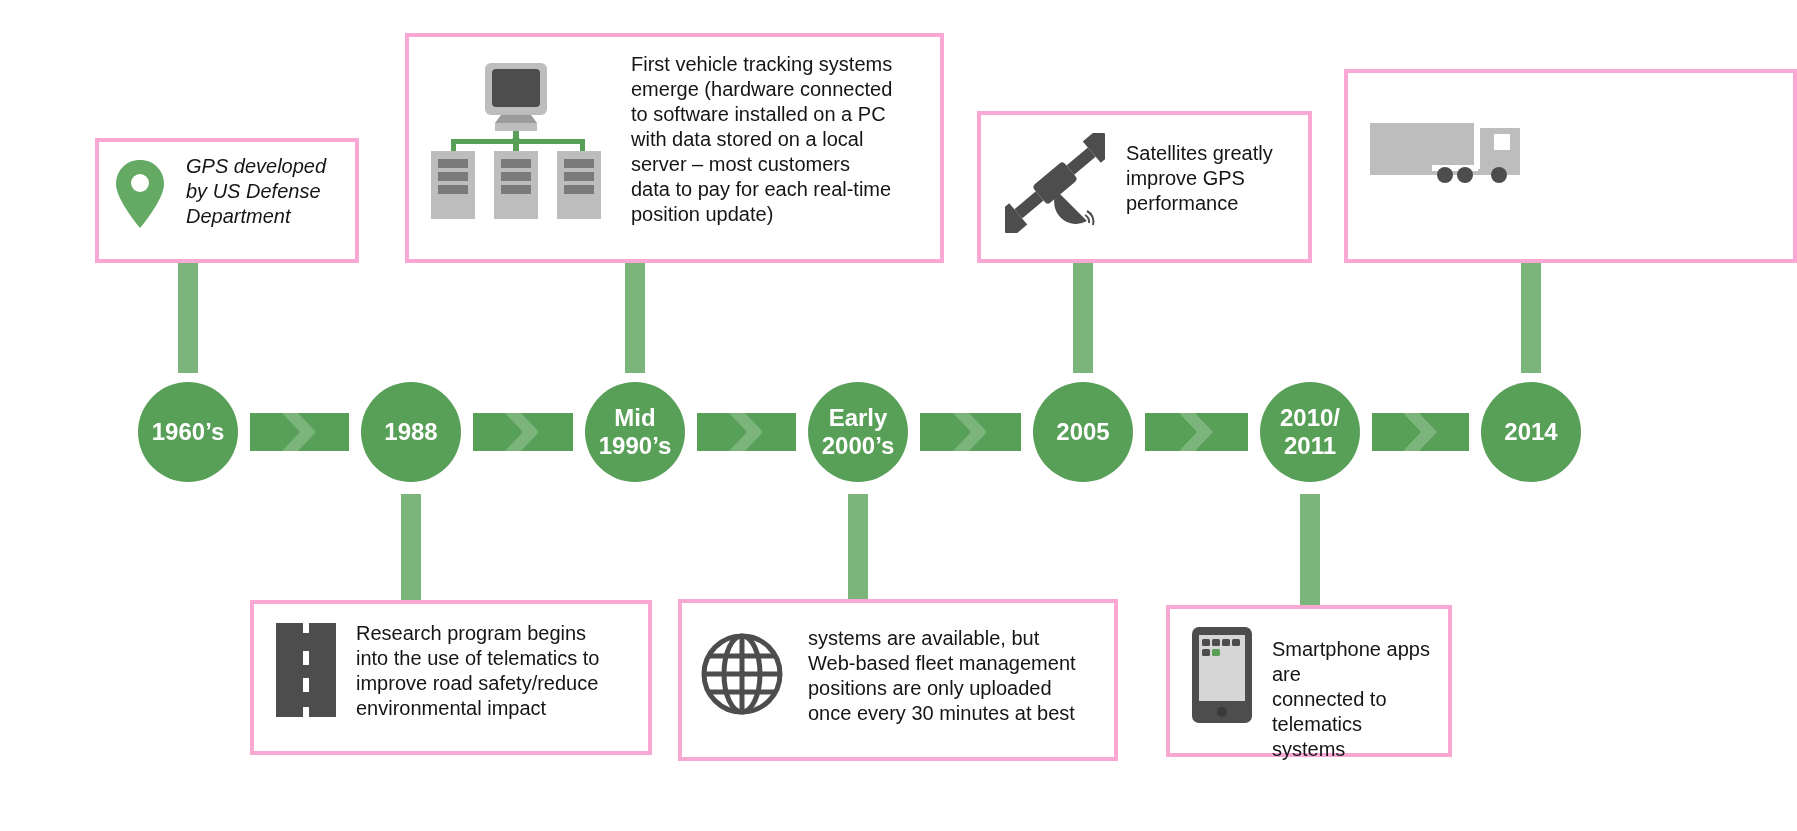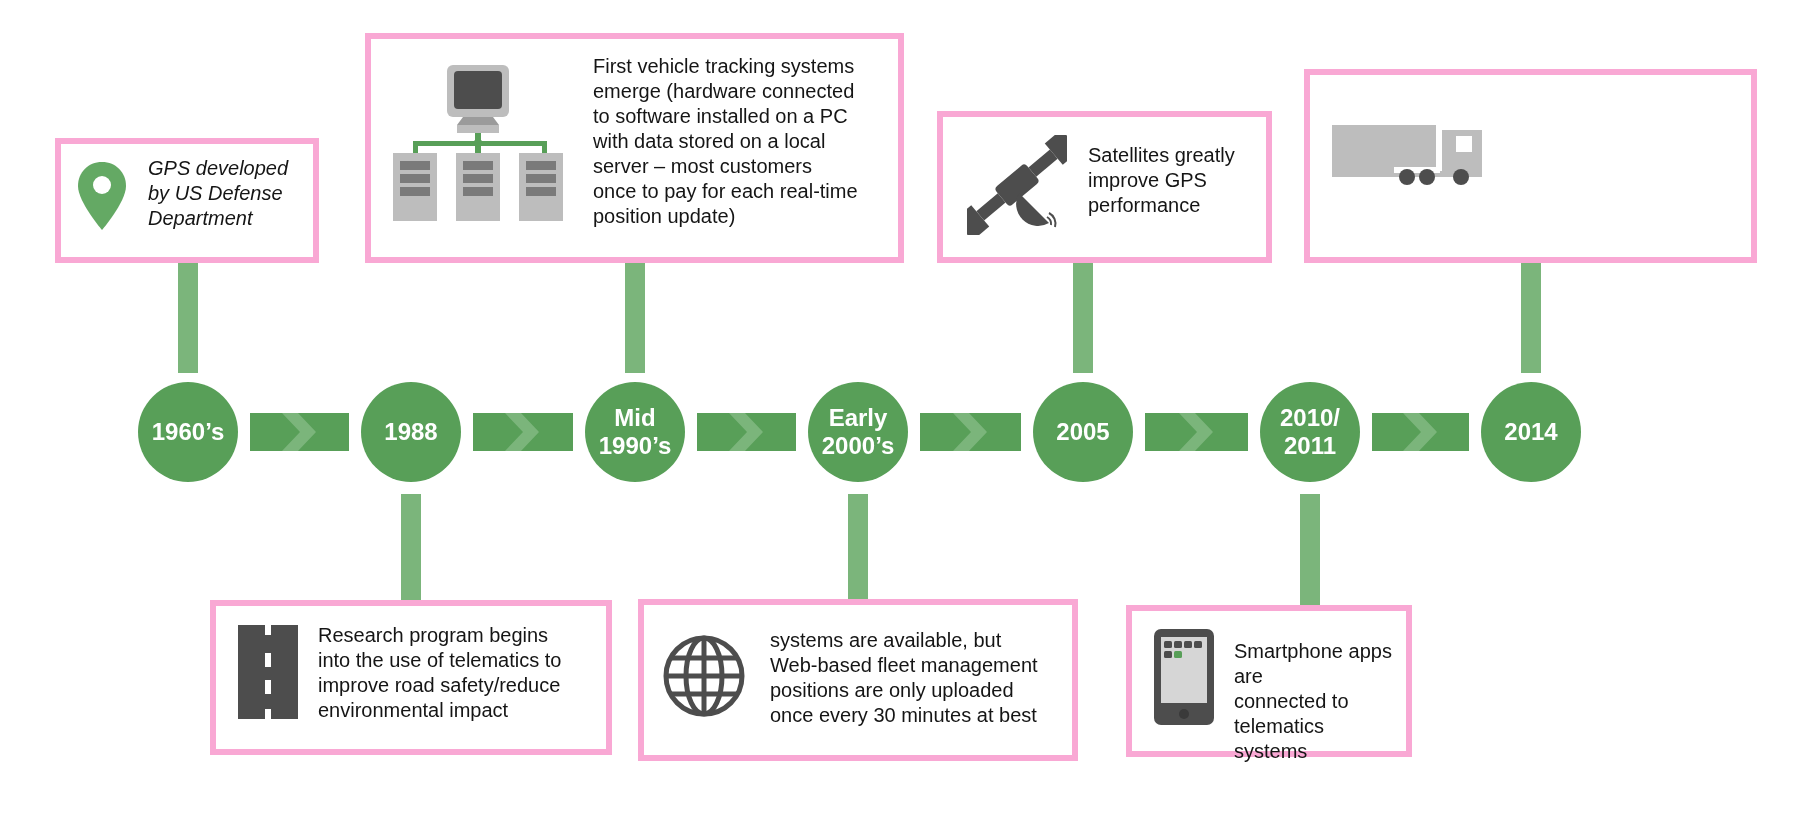--- a/index.html
+++ b/index.html
@@ -1,17 +1,17 @@
 <!DOCTYPE html>
 <html><head>
 <meta charset="utf-8">
 <style>
   html,body{margin:0;padding:0;background:#fff;}
   body{width:1797px;height:831px;position:relative;overflow:hidden;font-family:"Liberation Sans",sans-serif;}
-  .box{position:absolute;box-sizing:border-box;border:6px solid #f9a8d4;background:#fff;display:flex;align-items:center;}
+  .box{position:absolute;box-sizing:border-box;border:4px solid #f9a8d4;background:#fff;display:flex;align-items:center;margin-left:40px;}
   .box .txt{font-size:20px;line-height:25px;color:#151515;}
   .stem{position:absolute;width:20px;background:#7bb57b;}
   .circle{position:absolute;width:100px;height:100px;border-radius:50%;background:#589f58;box-shadow:0 0 0 6px #fff;display:flex;align-items:center;justify-content:center;text-align:center;color:#fff;font-weight:bold;font-size:24px;line-height:28px;z-index:2;}
   .band{position:absolute;height:38px;background:#589f58;top:413px;overflow:hidden;}
   .chev{position:absolute;top:0;left:50%;margin-left:-18px;width:36px;height:38px;}
   .icon{position:absolute;}
 </style>
 </head>
 <body>
 
@@ -131,21 +131,21 @@
     <rect x="133" y="96" width="30" height="9" fill="#7a7a7a"></rect>
       <rect x="133" y="109" width="30" height="9" fill="#7a7a7a"></rect>
       <rect x="133" y="122" width="30" height="9" fill="#7a7a7a"></rect>
   </svg>
   <div class="txt" style="position:absolute;left:222px;top:15px;">
     <div>First vehicle tracking systems</div>
       <div>emerge (hardware connected</div>
       <div>to software installed on a PC</div>
       <div>with data stored on a local</div>
       <div>server – most customers</div>
-      <div>once to pay for each real-time</div>
+      <div>data to pay for each real-time</div>
       <div>position update)</div>
   </div>
 </div>
 
 <div class="box" style="left:937px;top:111px;width:335px;height:152px;">
   <svg class="icon" style="left:24px;top:18px;" width="100" height="100" viewBox="0 0 100 100">
     <g transform="rotate(-40 50 50)">
       <rect x="30" y="38" width="40" height="24" rx="4" fill="#4d4d4d"></rect>
       <rect x="2" y="44" width="28" height="12" fill="#4d4d4d"></rect>
       <rect x="70" y="44" width="28" height="12" fill="#4d4d4d"></rect>

